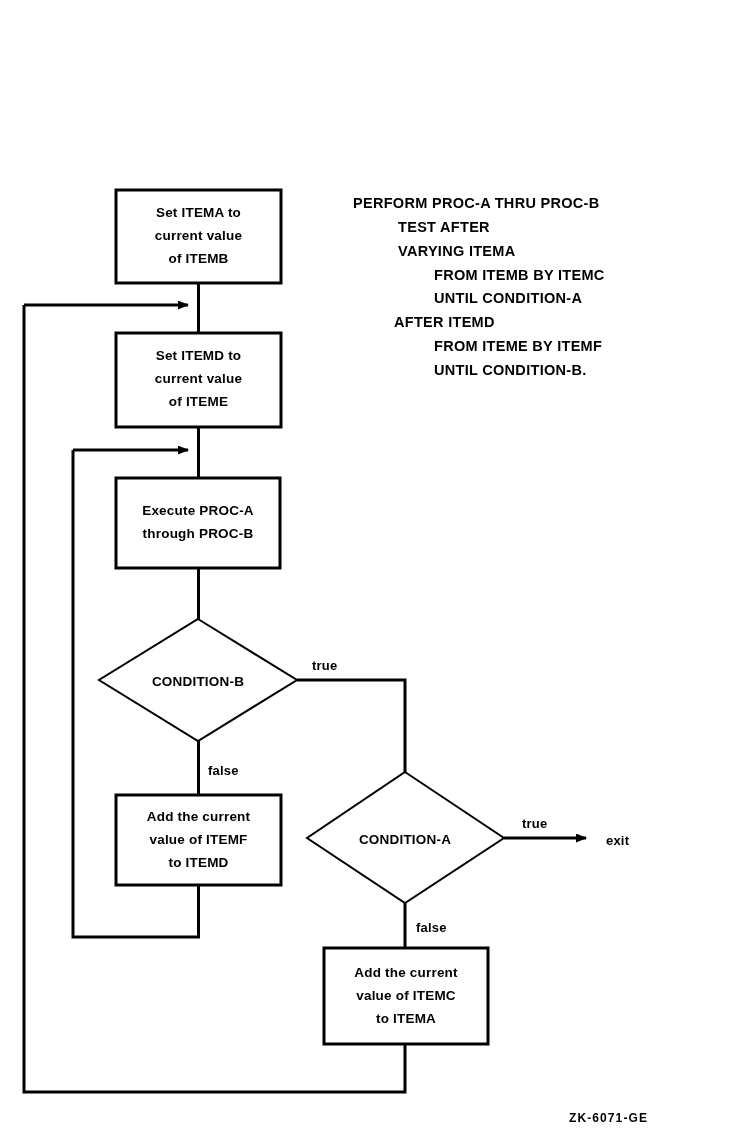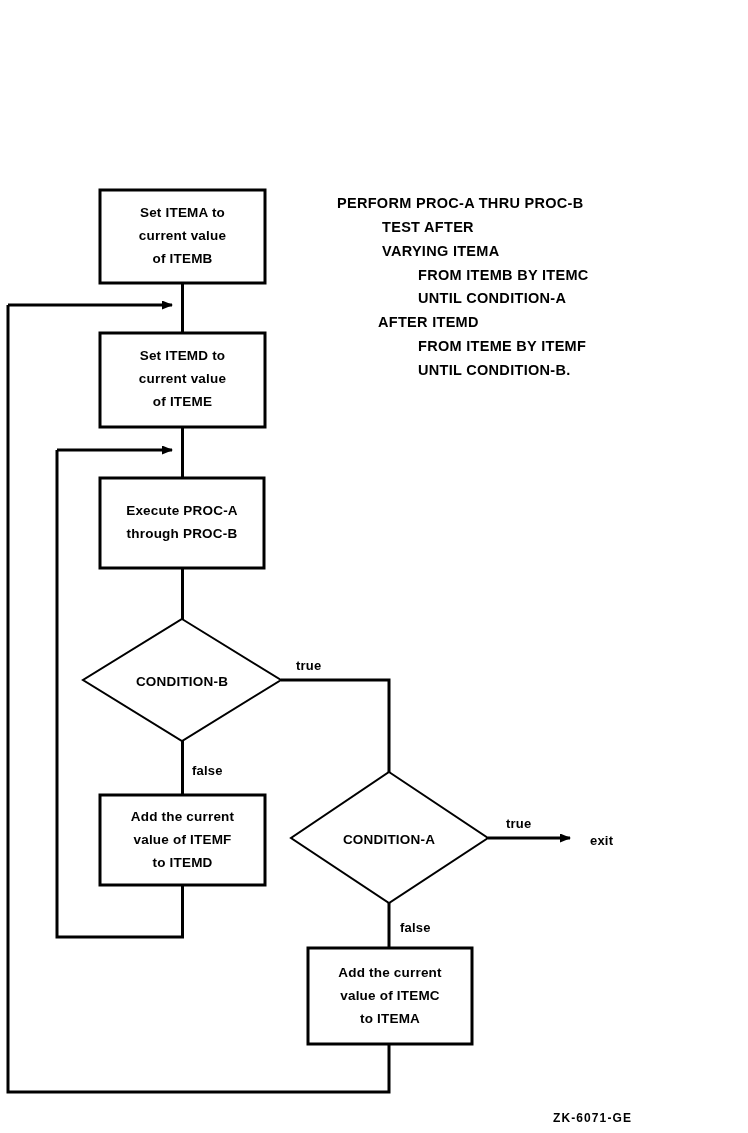--- a/index.html
+++ b/index.html
@@ -9,20 +9,21 @@
   }
   body {
     font-family: "Liberation Sans", sans-serif;
   }
   #page {
     position: relative;
     width: 644px;
     height: 1133px;
     background: #ffffff;
     overflow: hidden;
+    margin-left: 16px;
   }
   #flow-svg {
     position: absolute;
     left: 0;
     top: 0;
     width: 748px;
     height: 1133px;
   }
   .node-text {
     font-family: "Liberation Sans", sans-serif;

